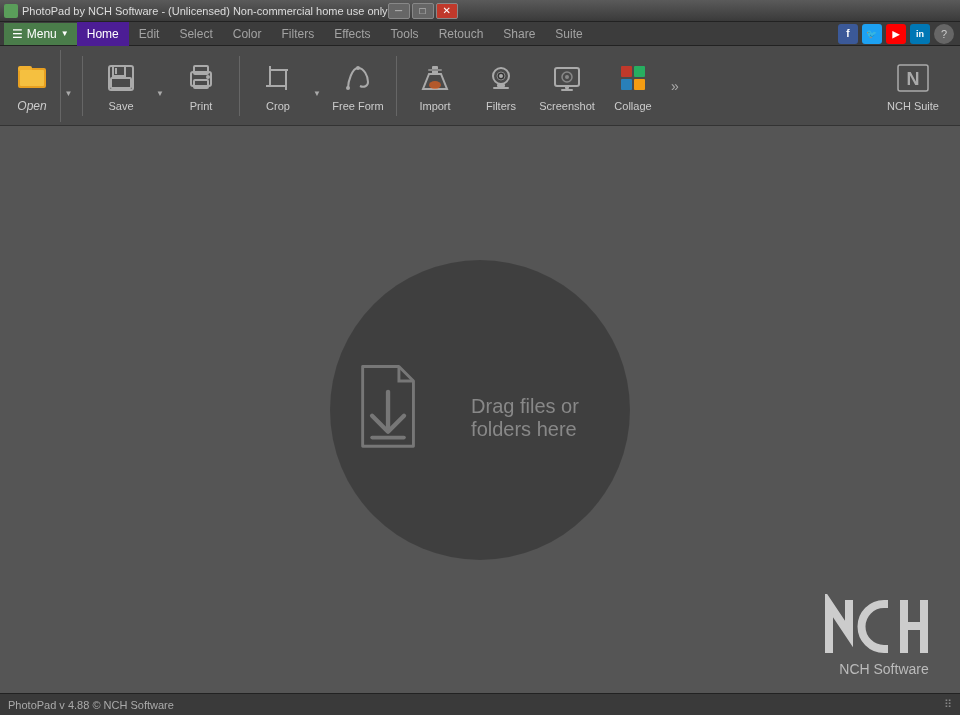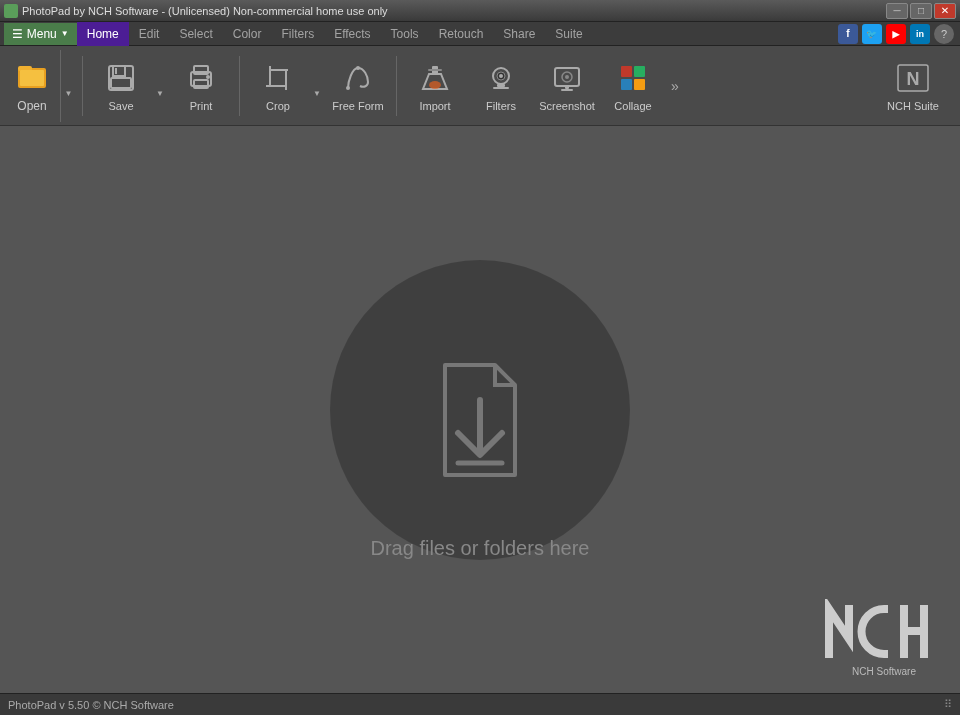--- a/index.html
+++ b/index.html
@@ -12,21 +12,21 @@
       overflow: hidden;
       user-select: none;
     }
 
     
     #title-bar {
       height: 22px;
       background: linear-gradient(to bottom, #5a5a5a, #3a3a3a);
       display: flex;
       align-items: center;
-      justify-content: space-between;
+      justify-content: flex-start;
       padding: 0 4px;
       border-bottom: 1px solid #222;
     }
     #title-bar-left {
       display: flex;
       align-items: center;
       gap: 4px;
     }
     #title-icon {
       width: 14px;
@@ -186,24 +186,24 @@
       align-items: center;
       justify-content: center;
       position: relative;
     }
     #drop-circle {
       width: 300px;
       height: 300px;
       border-radius: 50%;
       background: rgba(0,0,0,0.25);
       display: flex;
-      flex-direction: column;
-      align-items: center;
-      justify-content: flex-end;
-      gap: 16px;
+      flex-direction: row;
+      align-items: center;
+      justify-content: flex-start;
+      gap: 25px;
     }
     #drop-text {
       color: #888;
       font-size: 20px;
       margin-top: 16px;
     }
     #nch-logo {
       position: absolute;
       bottom: 16px;
       right: 16px;
@@ -215,21 +215,21 @@
       height: 70px;
       display: flex;
       align-items: center;
       justify-content: center;
       font-size: 40px;
       font-weight: bold;
       color: #ccc;
       letter-spacing: -2px;
     }
     #nch-logo-text {
-      font-size: 10px;
+      font-size: 14px;
       color: #bbb;
     }
 
     
     #status-bar {
       height: 22px;
       background: #3a3a3a;
       border-top: 1px solid #222;
       display: flex;
       align-items: center;
@@ -250,20 +250,21 @@
       flex-direction: column;
       align-items: center;
       justify-content: center;
       width: 56px;
       height: 72px;
       color: #ccc;
       cursor: pointer;
       border-radius: 3px 0 0 3px;
       gap: 4px;
       padding: 4px;
+      font-style: italic;
     }
     #open-arrow {
       width: 16px;
       height: 72px;
       display: flex;
       align-items: flex-end;
       justify-content: center;
       padding-bottom: 24px;
       color: #aaa;
       font-size: 8px;
@@ -493,15 +494,15 @@
         <line x1="80" y1="10" x2="80" y2="55" stroke="#ccc" stroke-width="8" stroke-linecap="square"></line>
         <line x1="100" y1="10" x2="100" y2="55" stroke="#ccc" stroke-width="8" stroke-linecap="square"></line>
         <line x1="80" y1="32" x2="100" y2="32" stroke="#ccc" stroke-width="8"></line>
       </svg>
     </div>
     <div id="nch-logo-text">NCH Software</div>
   </div>
 </div>
 
 <div id="status-bar">
-  <span id="status-left">PhotoPad v 5.50 © NCH Software</span>
+  <span id="status-left">PhotoPad v 4.88 © NCH Software</span>
   <span id="status-right">⠿</span>
 </div>
 
 </body></html>

